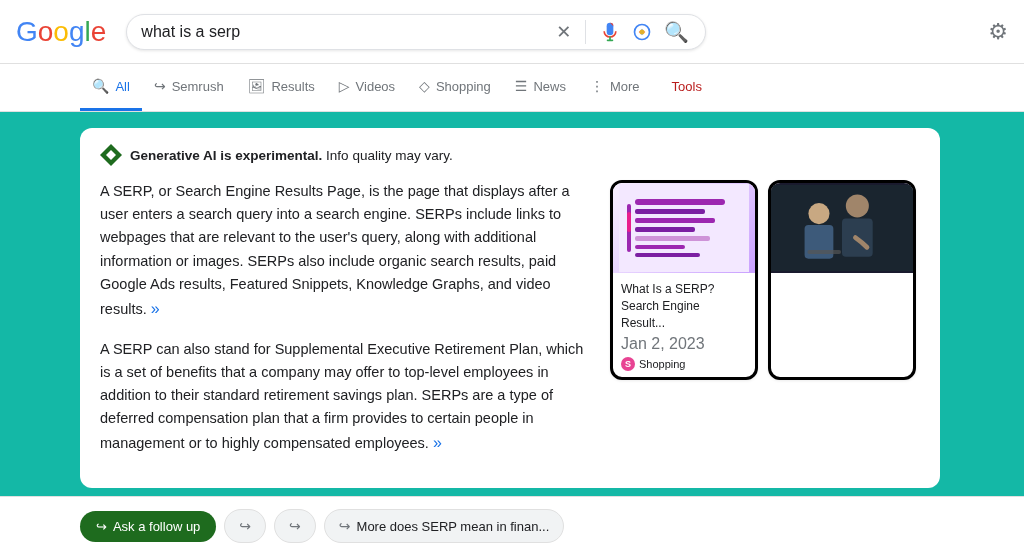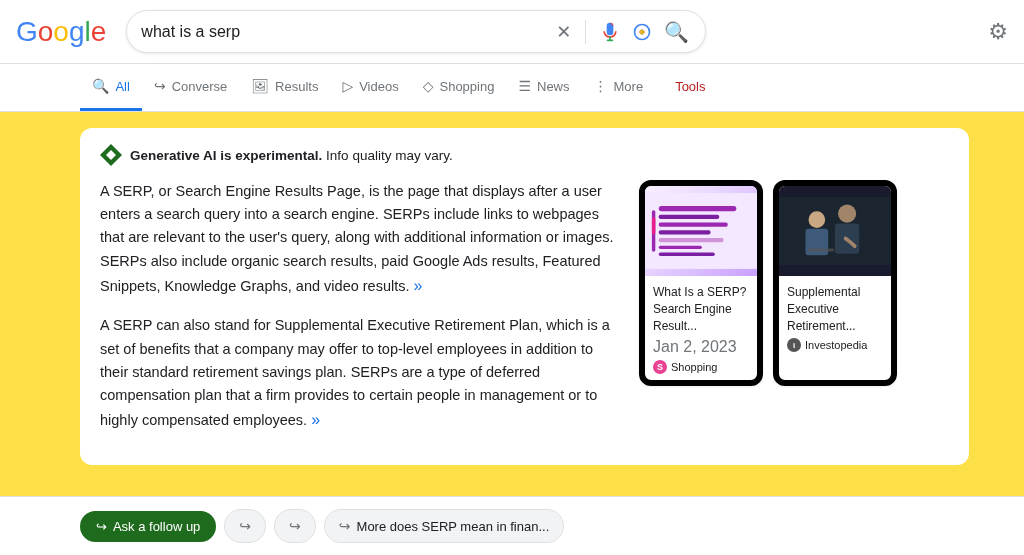--- a/index.html
+++ b/index.html
@@ -30,21 +30,21 @@
 
     .search-bar-container {
       display: flex;
       align-items: center;
       background: #fff;
       border: 1.5px solid #dfe1e5;
       border-radius: 24px;
       padding: 6px 14px;
       flex: 1;
       max-width: 580px;
-      height: 43px;
+      height: 36px;
       gap: 8px;
       box-shadow: 0 1px 3px rgba(0,0,0,0.1);
     }
     .search-input {
       flex: 1;
       border: none;
       outline: none;
       font-size: 16px;
       color: #202124;
       background: transparent;
@@ -95,22 +95,22 @@
       border-bottom: 3px solid #1a73e8;
     }
     .nav-tab .tab-icon { font-size: 14px; }
     .tools-tab {
       margin-left: 8px;
       color: #b91c1c;
     }
 
     
     .main-content {
-      background: #fde047;
-      padding: 16px 55px 0 80px;
+      background: #14b8a6;
+      padding: 16px 84px 0 80px;
       min-height: 443px;
     }
 
     
     .ai-box {
       background: #fff;
       border-radius: 12px;
       padding: 16px 20px;
       margin-bottom: 0;
     }
@@ -163,24 +163,24 @@
       gap: 10px;
       width: 310px;
       flex-shrink: 0;
     }
     .card-row {
       display: flex;
       gap: 10px;
     }
     .ai-card {
       background: #fff;
-      border: 6px solid #000000;
+      border: 3px solid #000000;
       border-radius: 12px;
       overflow: hidden;
-      width: 124px;
+      width: 148px;
       flex-shrink: 0;
       box-shadow: 0 1px 3px rgba(0,0,0,0.08);
     }
     .card-image {
       width: 100%;
       height: 90px;
       overflow: hidden;
     }
     .card-img-semrush {
       background: linear-gradient(135deg, #f8f0ff 0%, #e8d5ff 40%, #c9a0ff 100%);
@@ -319,21 +319,21 @@
   <span class="settings-icon">⚙</span>
 </div>
 
 <div class="nav-tabs">
   <a class="nav-tab active">
     <span class="tab-icon">🔍</span>
     <span>All</span>
   </a>
   <a class="nav-tab">
     <span class="tab-icon">↪</span>
-    <span>Converse</span>
+    <span>Semrush</span>
   </a>
   <a class="nav-tab">
     <span class="tab-icon">🖼</span>
     <span>Results</span>
   </a>
   <a class="nav-tab">
     <span class="tab-icon">▷</span>
     <span>Videos</span>
   </a>
   <a class="nav-tab">
@@ -417,27 +417,20 @@
 
                   <circle cx="90" cy="22" r="12" fill="#a0856a"></circle>
                   <rect x="74" y="35" width="32" height="40" rx="4" fill="#2c3e50"></rect>
 
                   <rect x="38" y="68" width="35" height="4" rx="2" fill="#555" opacity="0.7"></rect>
 
                   <path d="M88 55 Q95 60 100 65" stroke="#a0856a" stroke-width="5" fill="none" stroke-linecap="round"></path>
                 </svg>
               </div>
             </div>
-            <div class="card-info">
-              <div class="card-title">Supplemental Executive Retirement...</div>
-              <div class="card-source">
-                <span class="source-dot investopedia-dot">i</span>
-                <span>Investopedia</span>
-              </div>
-            </div>
           </div>
         </div>
       </div>
     </div>
   </div>
 </div>
 
 <div class="followup-bar">
   <button class="followup-btn">
     <span>↪</span>

